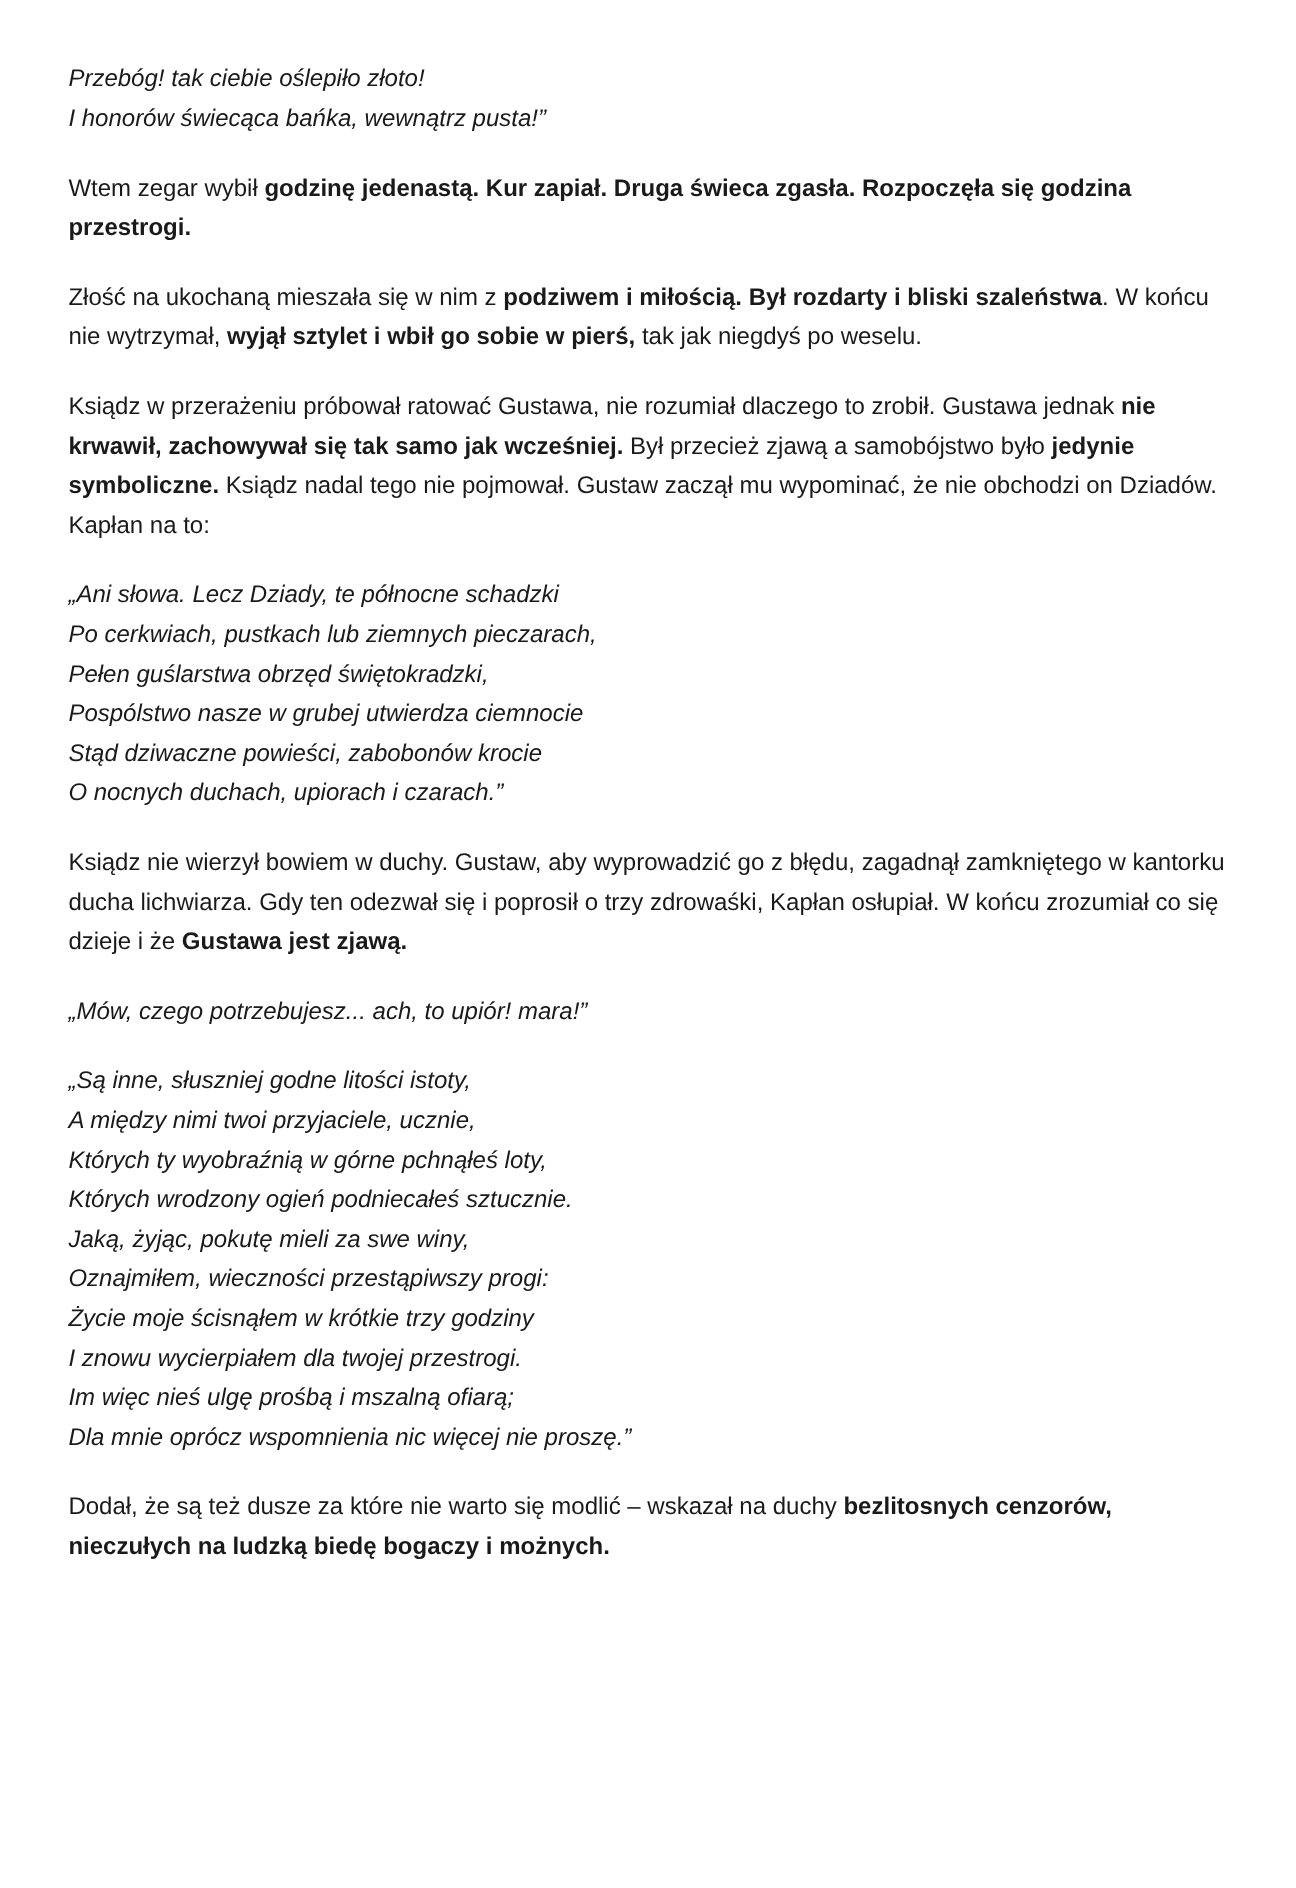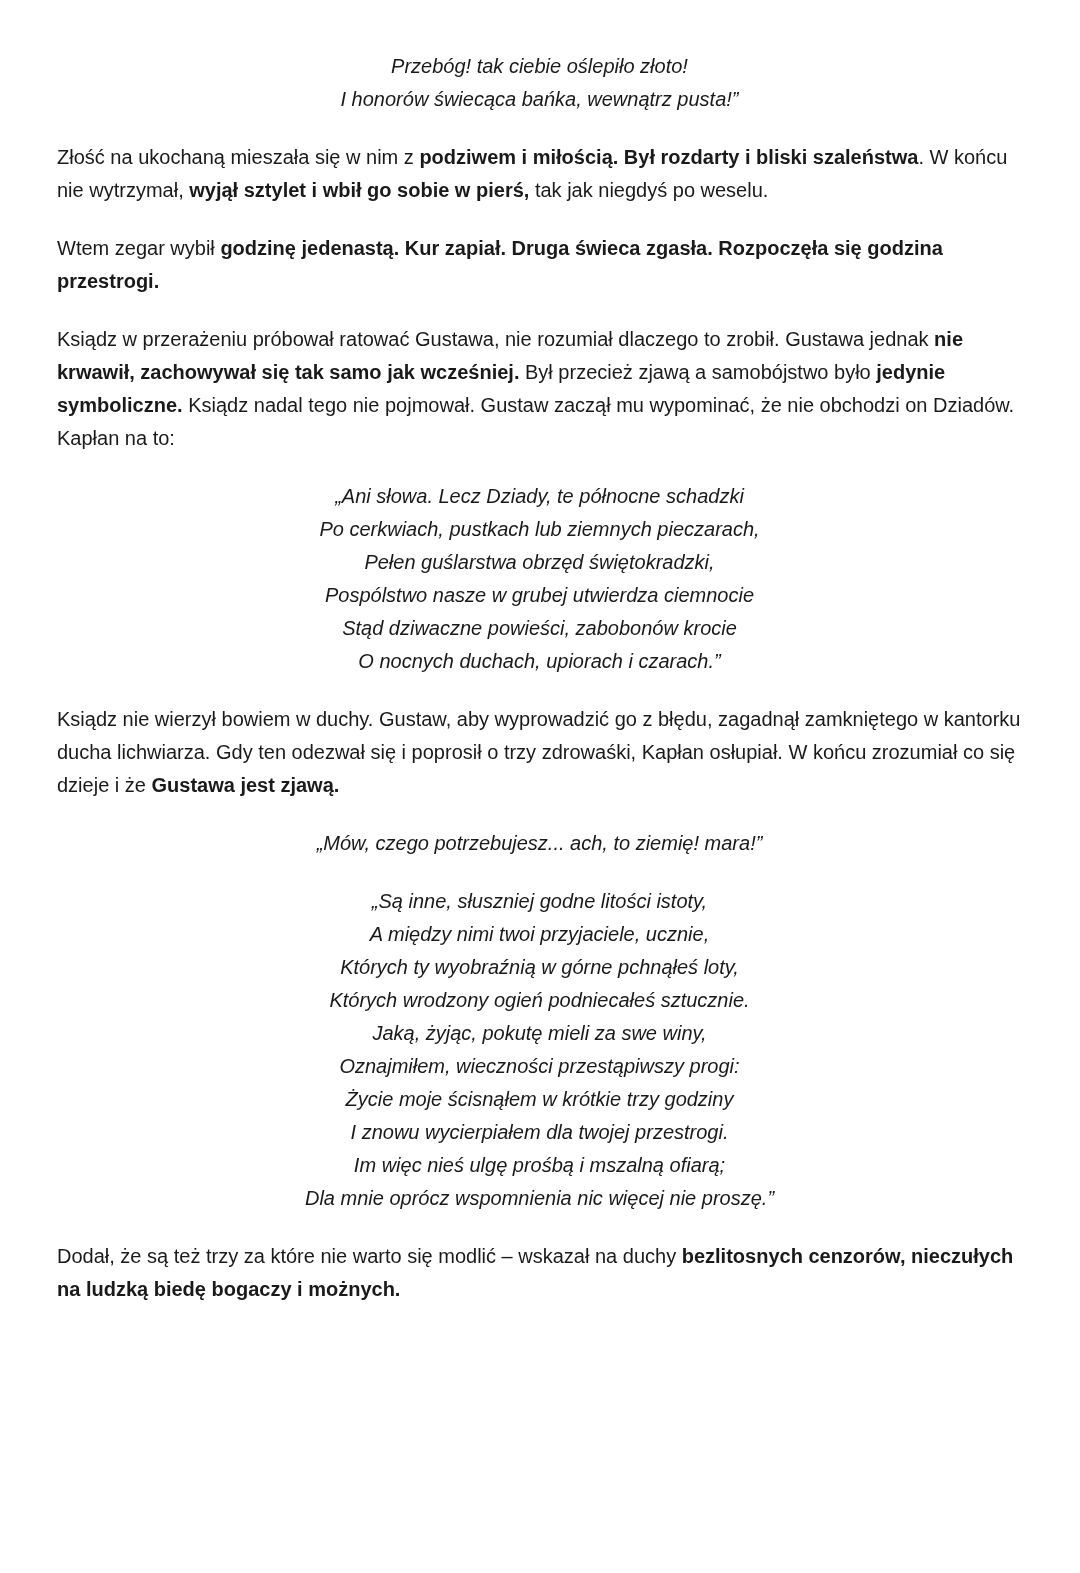--- a/index.html
+++ b/index.html
@@ -17,37 +17,36 @@
     font-family: "Liberation Sans", sans-serif;
     font-size: 20px;
     line-height: 33px;
     -webkit-font-smoothing: antialiased;
   }
   .page p {
     margin: 0 0 25px 0;
   }
   .italic {
     font-style: italic;
-    text-align: center;
   }
   .page b {
     font-weight: 700;
   }
   .heading {
     font-weight: 700;
   }
 </style>
 </head>
 <body>
 
 <div class="page">
   <div>
       <p class="italic">Przebóg! tak ciebie oślepiło złoto!<br>I honorów świecąca bańka, wewnątrz pusta!”</p>
+      <p><span>Wtem zegar wybił </span><b>godzinę jedenastą. Kur zapiał. Druga świeca zgasła. Rozpoczęła się godzina przestrogi.</b></p>
       <p><span>Złość na ukochaną mieszała się w nim z </span><b>podziwem i miłością. Był rozdarty i bliski szaleństwa</b><span>. W końcu nie wytrzymał, </span><b>wyjął sztylet i wbił go sobie w pierś,</b><span> tak jak niegdyś po weselu.</span></p>
-      <p><span>Wtem zegar wybił </span><b>godzinę jedenastą. Kur zapiał. Druga świeca zgasła. Rozpoczęła się godzina przestrogi.</b></p>
       <p><span>Ksiądz w przerażeniu próbował ratować Gustawa, nie rozumiał dlaczego to zrobił. Gustawa jednak </span><b>nie krwawił, zachowywał się tak samo jak wcześniej.</b><span> Był przecież zjawą a samobójstwo było </span><b>jedynie symboliczne.</b><span> Ksiądz nadal tego nie pojmował. Gustaw zaczął mu wypominać, że nie obchodzi on Dziadów. Kapłan na to:</span></p>
       <p class="italic">„Ani słowa. Lecz Dziady, te północne schadzki<br>Po cerkwiach, pustkach lub ziemnych pieczarach,<br>Pełen guślarstwa obrzęd świętokradzki,<br>Pospólstwo nasze w grubej utwierdza ciemnocie<br>Stąd dziwaczne powieści, zabobonów krocie<br>O nocnych duchach, upiorach i czarach.”</p>
       <p><span>Ksiądz nie wierzył bowiem w duchy. Gustaw, aby wyprowadzić go z błędu, zagadnął zamkniętego w kantorku ducha lichwiarza. Gdy ten odezwał się i poprosił o trzy zdrowaśki, Kapłan osłupiał. W końcu zrozumiał co się dzieje i że </span><b>Gustawa jest zjawą.</b></p>
-      <p class="italic">„Mów, czego potrzebujesz... ach, to ziemię! mara!”</p>
+      <p class="italic">„Mów, czego potrzebujesz... ach, to upiór! mara!”</p>
       <p class="italic">„Są inne, słuszniej godne litości istoty,<br>A między nimi twoi przyjaciele, ucznie,<br>Których ty wyobraźnią w górne pchnąłeś loty,<br>Których wrodzony ogień podniecałeś sztucznie.<br>Jaką, żyjąc, pokutę mieli za swe winy,<br>Oznajmiłem, wieczności przestąpiwszy progi:<br>Życie moje ścisnąłem w krótkie trzy godziny<br>I znowu wycierpiałem dla twojej przestrogi.<br>Im więc nieś ulgę prośbą i mszalną ofiarą;<br>Dla mnie oprócz wspomnienia nic więcej nie proszę.”</p>
-      <p><span>Dodał, że są też trzy za które nie warto się modlić – wskazał na duchy </span><b>bezlitosnych cenzorów, nieczułych na ludzką biedę bogaczy i możnych.</b></p>
+      <p><span>Dodał, że są też dusze za które nie warto się modlić – wskazał na duchy </span><b>bezlitosnych cenzorów, nieczułych na ludzką biedę bogaczy i możnych.</b></p>
     </div>
 </div>
 
 </body></html>

